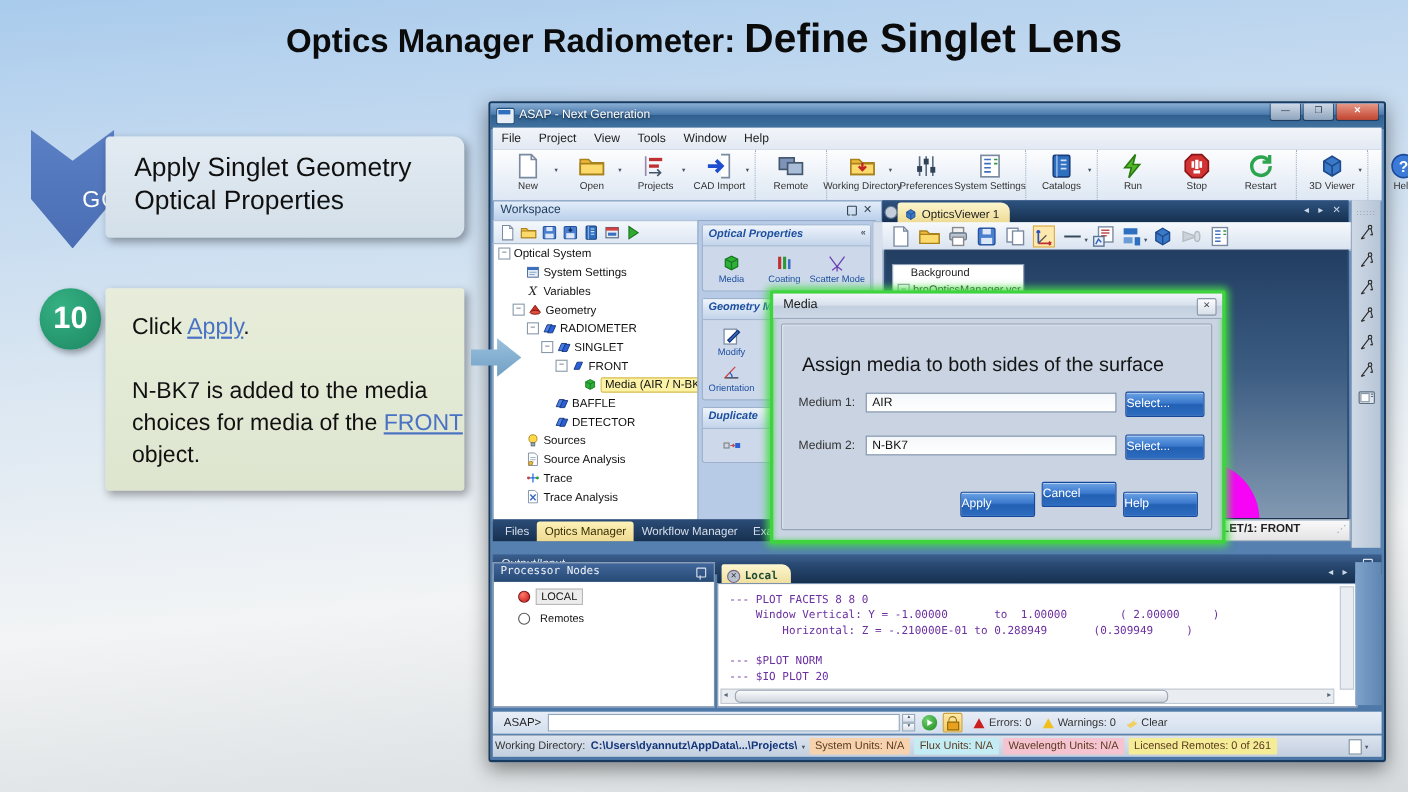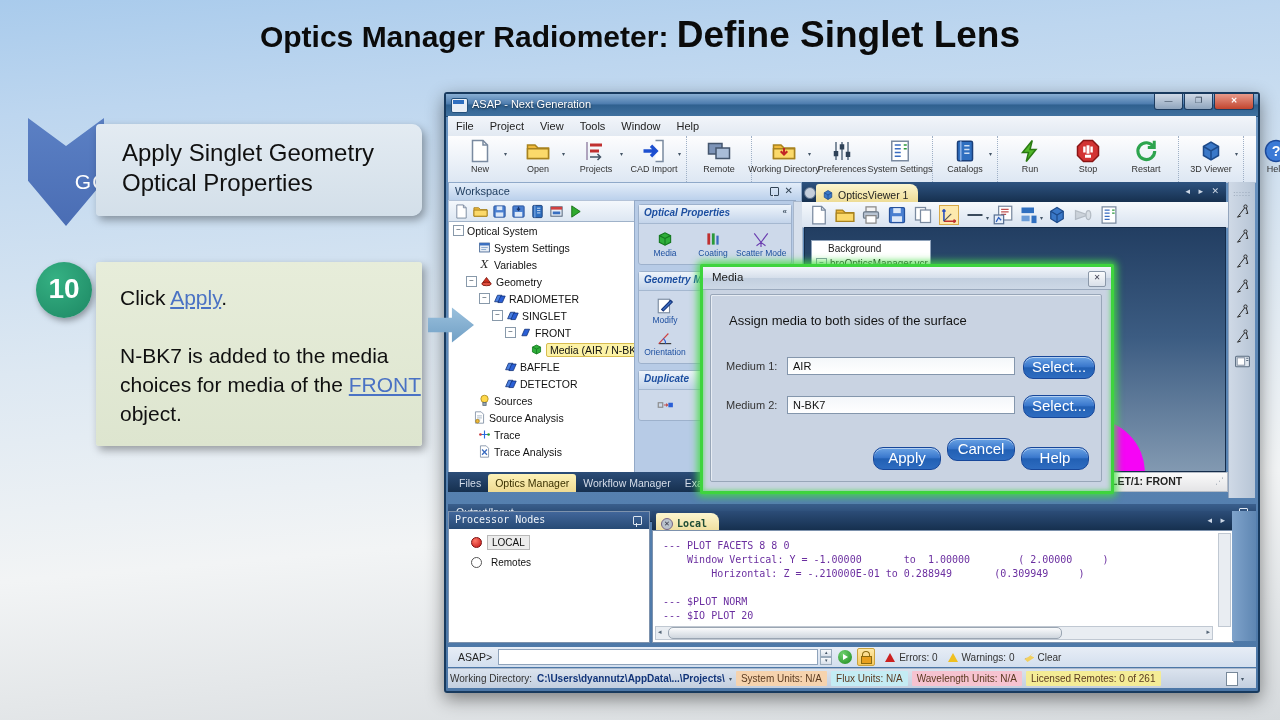--- a/index.html
+++ b/index.html
@@ -171,26 +171,26 @@
   
   .dialog-wrap{left:700px;top:264px;width:408px;height:224px;z-index:50;border:3px solid #3ed43e;border-radius:2px;
     box-shadow:0 0 7px 3px rgba(70,220,70,.85), inset 0 0 4px 1px rgba(70,220,70,.6);background:#c9d3e2;}
   .dlg-title{position:absolute;left:0;top:0;width:100%;height:22px;background:linear-gradient(180deg,#f2f6fb 0%,#d6dfeb 48%,#c2cfdf 52%,#cdd8e6 100%);
     border-bottom:1px solid #9aa9bd;font-size:11.5px;color:#1a1a1a;}
   .dlg-title .cap{position:absolute;left:9px;top:4px;}
   .dlg-close{position:absolute;right:5px;top:4px;width:16px;height:14px;border:1px solid #8a97a8;border-radius:2px;
     background:linear-gradient(180deg,#fbfcfd,#d9e0e9);font-size:8px;color:#445;text-align:center;line-height:12px;}
   .dlg-group{position:absolute;left:7px;top:27px;width:390px;height:186px;border:1px solid #98a6b8;border-radius:2px;
     box-shadow:inset 1px 1px 0 #e7ecf3;}
-  .dlg-msg{position:absolute;left:18px;top:18px;font-size:13px;color:#141414;}
+  .dlg-msg{position:absolute;left:18px;top:26px;font-size:18px;color:#141414;}
   .dlg-row-label{position:absolute;font-size:11px;color:#333;}
   .dlg-input{position:absolute;width:228px;height:18px;background:linear-gradient(180deg,#f4f7fa,#ffffff);border:1px solid #8496ac;
     font-size:11px;color:#111;padding:2px 0 0 5px;box-sizing:border-box;}
   .btn-blue{position:absolute;height:21px;background:linear-gradient(180deg,#6ba3e4 0%,#3a78cd 45%,#2260b4 52%,#2e6cc0 100%);
-    border:1px solid #17479a;border-radius:10px;color:#fff;font-size:15px;text-align:center;line-height:20px;
+    border:1px solid #17479a;border-radius:2px;color:#fff;font-size:11px;text-align:left;line-height:20px;
     box-shadow:inset 0 1px 0 rgba(255,255,255,.5);}
 </style>
 </head>
 <body>
 
 <div class="slide">
 
   <div class="abs slide-title">
     <span class="t1">Optics Manager Radiometer: </span><span class="t2">Define Singlet Lens</span>
   </div>
@@ -473,21 +473,21 @@
           <span>DETECTOR</span>
         </div>
         <div class="trow" style="padding-left: 17px;">
           <span style="width: 12px; flex: 0 0 auto;"></span>
           <span class="tico"><svg viewBox="0 0 16 16">
               <circle cx="8" cy="6" r="4.5" fill="#ffd84a" stroke="#a8861a"></circle>
               <rect x="6" y="10.5" width="4" height="3.5" fill="#9aa8b5" stroke="#5a6a78"></rect>
             </svg></span>
           <span>Sources</span>
         </div>
-        <div class="trow" style="padding-left: 12px;">
+        <div class="trow" style="padding-left: 17px;">
           <span style="width: 12px; flex: 0 0 auto;"></span>
           <span class="tico"><svg viewBox="0 0 16 16">
               <path d="M3 1h7l3 3v11H3z" fill="#fff" stroke="#7a8aa0"></path>
               <path d="M5 6h6M5 8.5h6M5 11h4" stroke="#9ab"></path>
               <circle cx="5.5" cy="12.5" r="2.2" fill="#f0b93a" stroke="#a8821e"></circle>
             </svg></span>
           <span>Source Analysis</span>
         </div>
         <div class="trow" style="padding-left: 17px;">
           <span style="width: 12px; flex: 0 0 auto;"></span>

